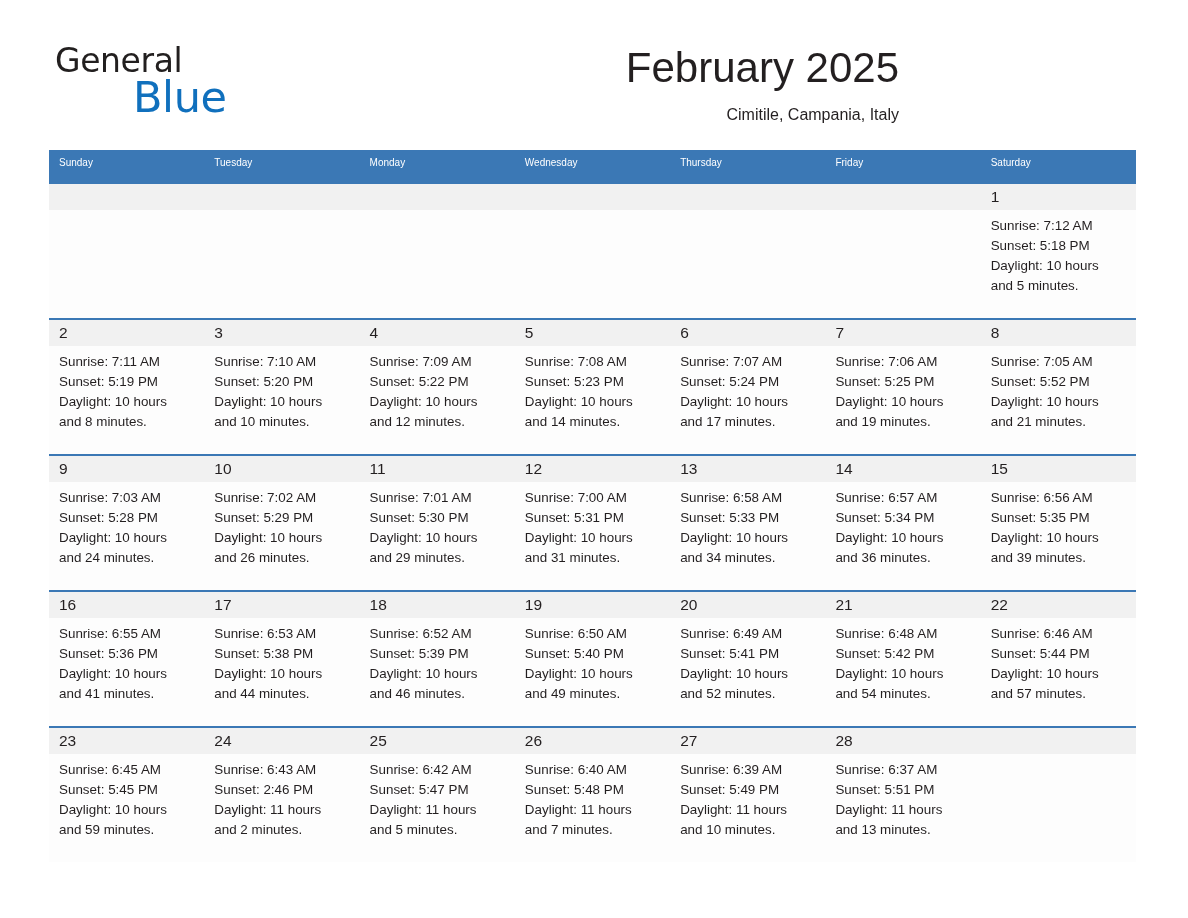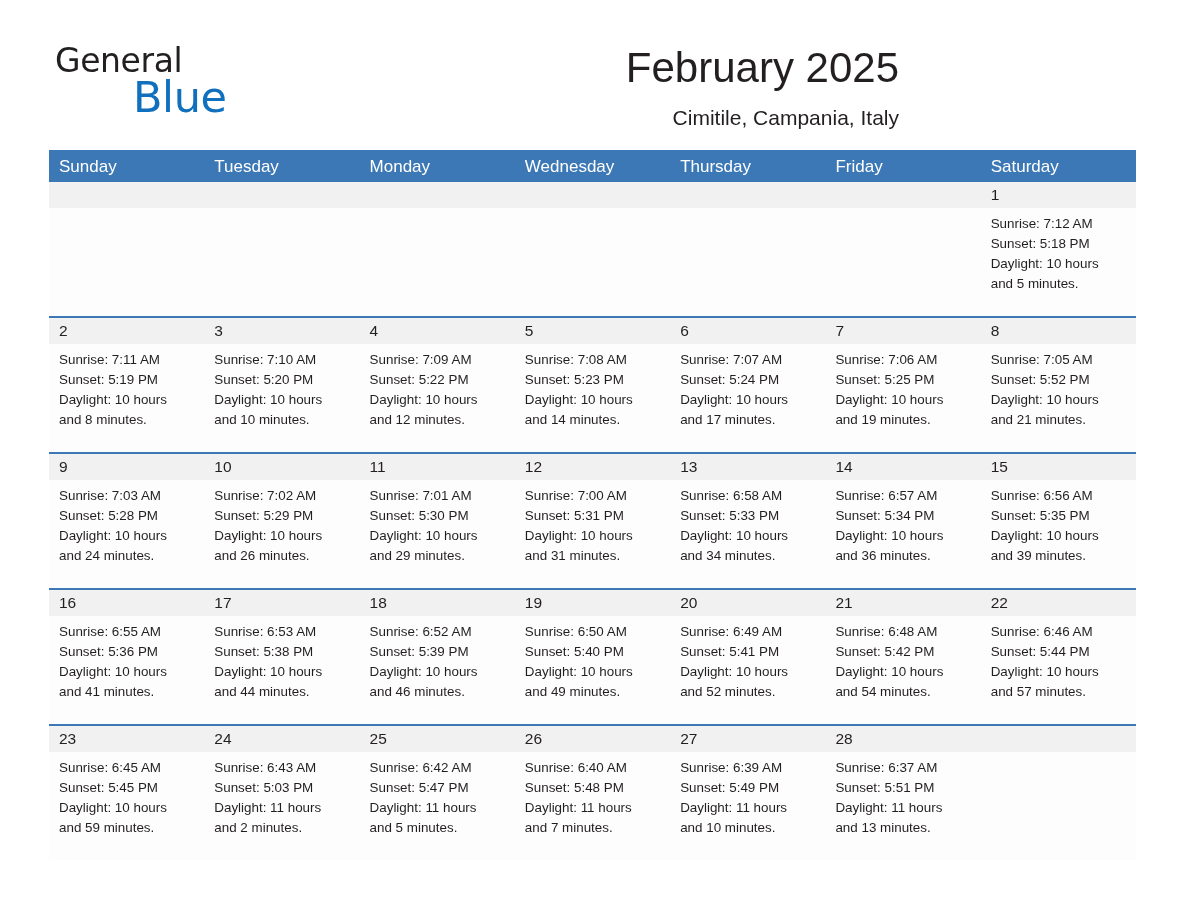--- a/index.html
+++ b/index.html
@@ -70,41 +70,41 @@
   .cal-title {
     font-size: 42px;
     font-weight: 400;
     color: #231f20;
     letter-spacing: 0px;
     line-height: 1.05;
     margin: 0;
     font-family: Liberation Sans, sans-serif;
   }
   .cal-subtitle {
-    font-size: 21px;
+    font-size: 16px;
     font-weight: 400;
     color: #231f20;
     margin-top: 16px;
     font-family: "Liberation Sans", sans-serif;
   }
 
   
   .calendar {
     margin: 0 52px 0 49px;
     width: 1087px;
   }
   .weekday-row {
     display: flex;
     background: #3b78b5;
   }
   .weekday-cell {
     flex: 1 1 0;
     color: #ffffff;
-    font-size: 17px;
-    padding: 7px 0 5px 10px;
+    font-size: 10px;
+    padding: 7px 0 16px 10px;
     box-sizing: border-box;
     font-family: "Liberation Sans", sans-serif;
   }
 
   .week-row {
     display: flex;
     border-top: 2px solid #3b78b5;
     min-height: 134px;
   }
   .week-row.first { border-top: none; }
@@ -441,21 +441,21 @@
           <div>Sunrise: 6:45 AM</div>
           <div>Sunset: 5:45 PM</div>
           <div>Daylight: 10 hours</div>
           <div>and 59 minutes.</div>
         </div>
       </div>
       <div class="day-cell">
         <div class="day-number-band">24</div>
         <div class="day-info">
           <div>Sunrise: 6:43 AM</div>
-          <div>Sunset: 5:03 PM</div>
+          <div>Sunset: 2:46 PM</div>
           <div>Daylight: 11 hours</div>
           <div>and 2 minutes.</div>
         </div>
       </div>
       <div class="day-cell">
         <div class="day-number-band">25</div>
         <div class="day-info">
           <div>Sunrise: 6:42 AM</div>
           <div>Sunset: 5:47 PM</div>
           <div>Daylight: 11 hours</div>

